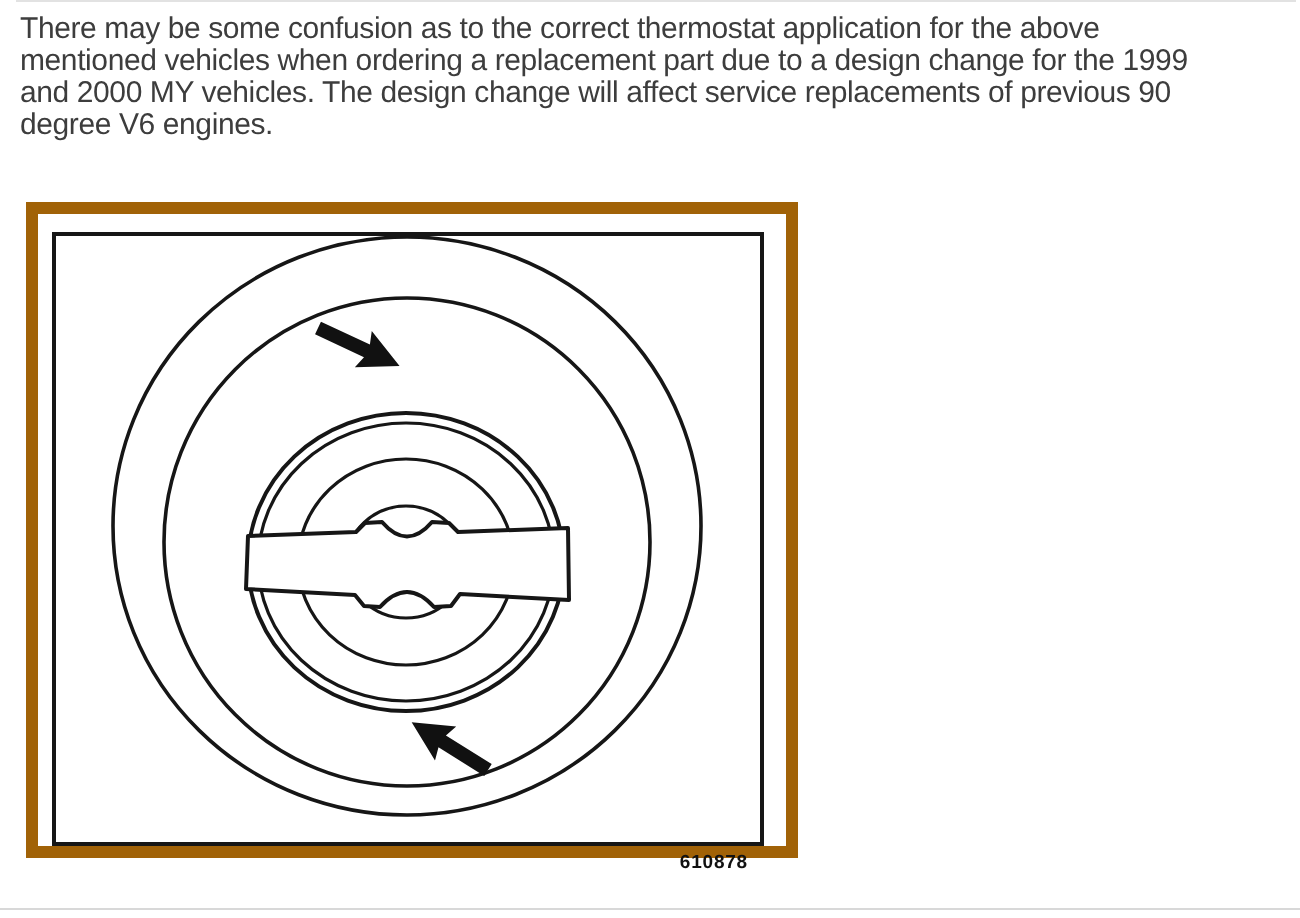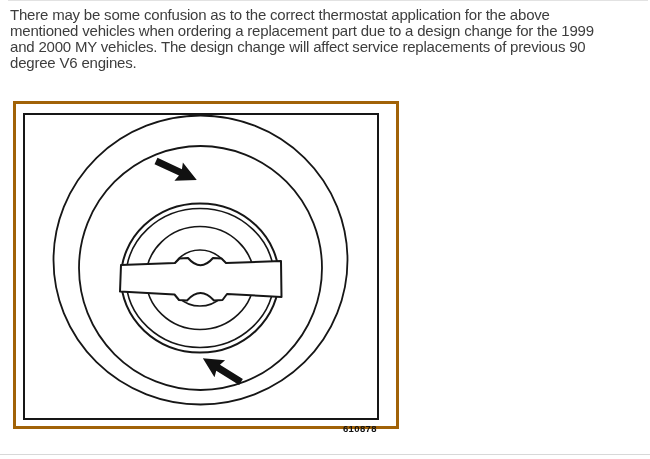--- a/index.html
+++ b/index.html
@@ -23,21 +23,21 @@
     font-size: 15px;
     line-height: 16px;
     letter-spacing: -0.2px;
   }
   .text-block p { margin: 0 0 7px 0; }
 
   .figure-panel {
     position: absolute;
     left: 13px; top: 101px;
     width: 386px; height: 328px;
-    border: 3px solid #a16207;
+    border: 6px solid #a16207;
     background: #ffffff;
   }
   .figure-frame {
     position: absolute;
     left: 7px; top: 9px;
     width: 356px; height: 307px;
     border: 2px solid #161616;
     background: #ffffff;
   }
   .figure-frame svg { display: block; }

